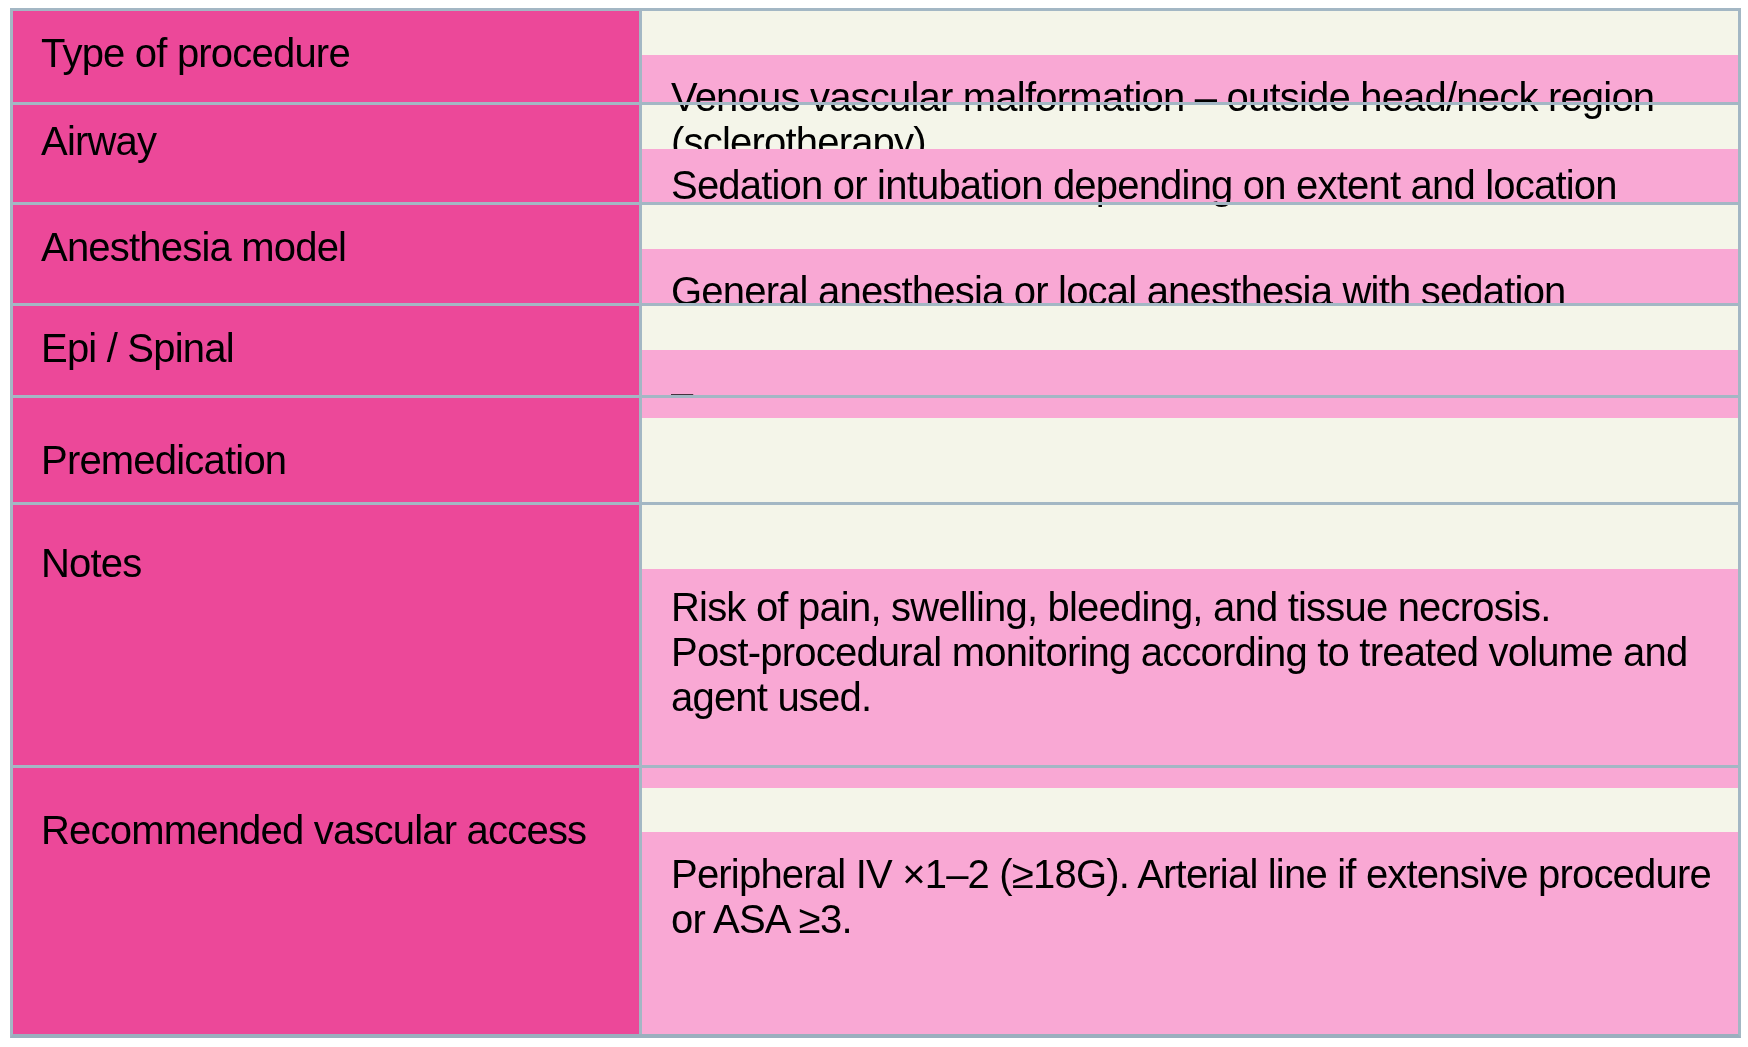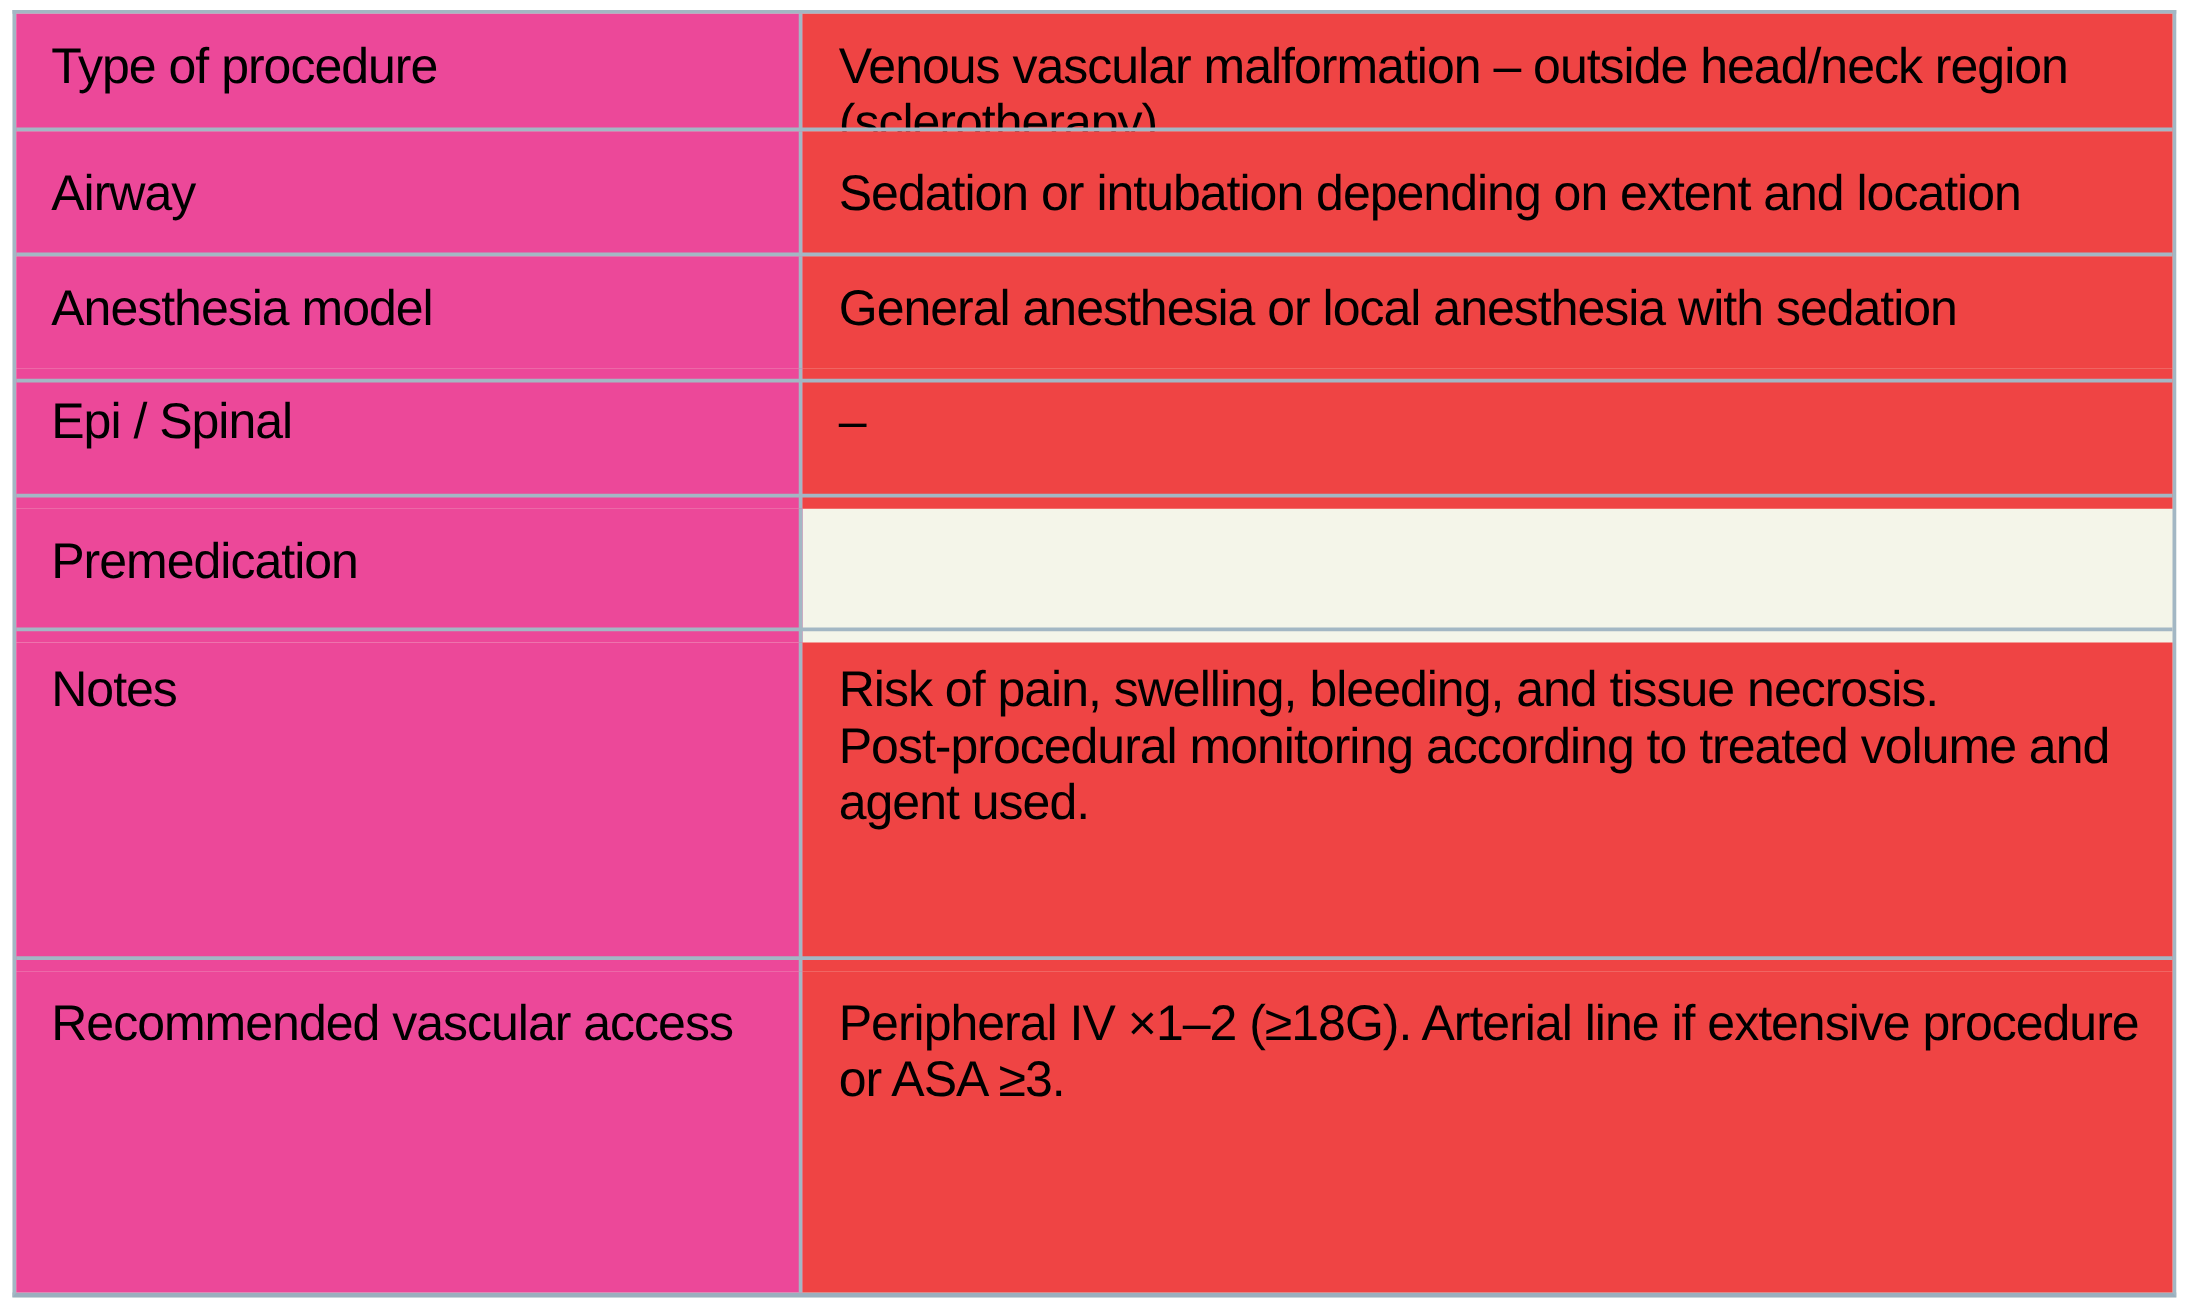--- a/index.html
+++ b/index.html
@@ -26,21 +26,21 @@
     background: #f4f5e9;
   }
 
   .row {
     display: flex;
     flex-direction: row;
     flex: 0 0 auto;
   }
   .row.r1 { height: 94px; }
   .row.r2 { height: 100px; }
-  .row.r3 { height: 90px; }
+  .row.r3 { height: 101px; }
   .row.r4 { height: 112px; }
   .row.r5 { height: 107px; }
   .row.r6 { height: 263px; }
   .row.r7 { flex: 1 1 auto; height: auto; }
 
   .cell {
     box-sizing: border-box;
     font-size: 40px;
     line-height: 45px;
     letter-spacing: -0.8px;
@@ -52,26 +52,27 @@
   .label-cell {
     flex: 0 0 629px;
     width: 629px;
     background: #ec4899;
     border-right: 3px solid #a3b7c4;
     padding: 20px 20px 0 28px;
   }
 
   .value-cell {
     flex: 1 1 auto;
-    background: #ef4444;
+    background: #f9a8d4;
     padding: 20px 10px 0 29px;
+    margin-top: 44px;
   }
 
   
-  .r2 .cell { padding-top: 28px; }
+  .r2 .cell { padding-top: 14px; }
   .r6 .cell { padding-top: 16px; }
 
   
   .hline {
     position: absolute;
     left: 0;
     right: 0;
     height: 3px;
     background: #a3b7c4;
     z-index: 3;

